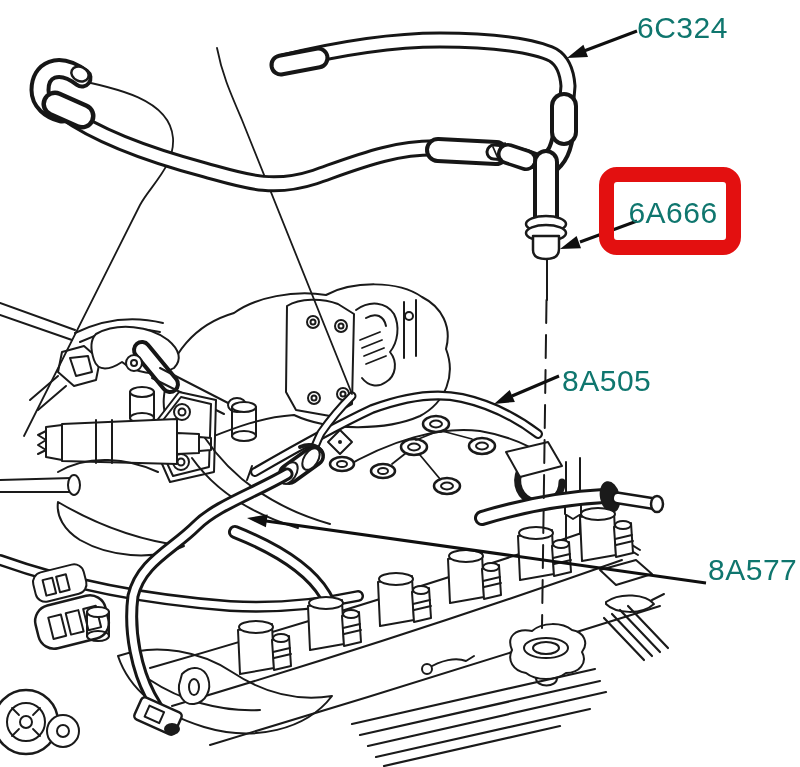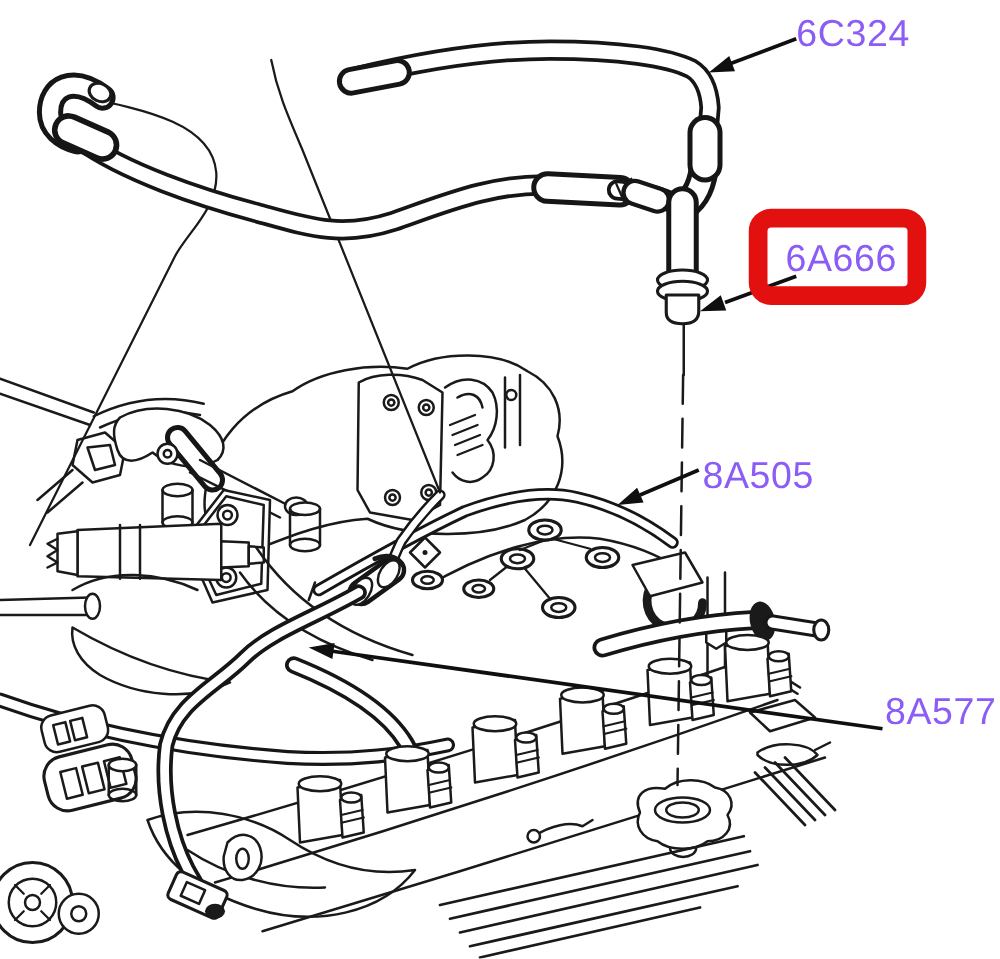--- a/index.html
+++ b/index.html
@@ -8,23 +8,23 @@
   #stage svg{display:block;position:absolute;left:0;top:0;}
   .to{fill:none;stroke:#161616;stroke-linecap:round;stroke-linejoin:round;}
   .ti{fill:none;stroke:#ffffff;stroke-linecap:round;stroke-linejoin:round;}
   .ln{fill:none;stroke:#1a1a1a;stroke-width:2;stroke-linejoin:round;stroke-linecap:round;}
   .ln25{stroke-width:2.5;}
   .wf{fill:#ffffff;}
   .dk{fill:#1a1a1a;}
   .ld{stroke:#0f0f0f;stroke-width:3;fill:none;}
   .ah{fill:#0f0f0f;stroke:none;}
   .thin{stroke-width:1.8;}
-  .part-label{position:absolute;font-size:30px;line-height:30px;color:#8b5cf6;
+  .part-label{position:absolute;font-size:30px;line-height:30px;color:#0f766e;
               letter-spacing:.5px;white-space:nowrap;}
-  #hl-box{position:absolute;left:599px;top:167px;width:142px;height:77px;
+  #hl-box{position:absolute;left:599px;top:167px;width:142px;height:88px;
           box-sizing:border-box;border:15px solid #e31010;border-radius:18px;
           display:flex;align-items:center;justify-content:center;
           padding:4px 0 0 6px;background:transparent;}
   #hl-box .part-label{position:static;}
 </style>
 </head>
 <body>
 
 <div id="stage">
 <svg width="800" height="767" viewBox="0 0 800 767">

